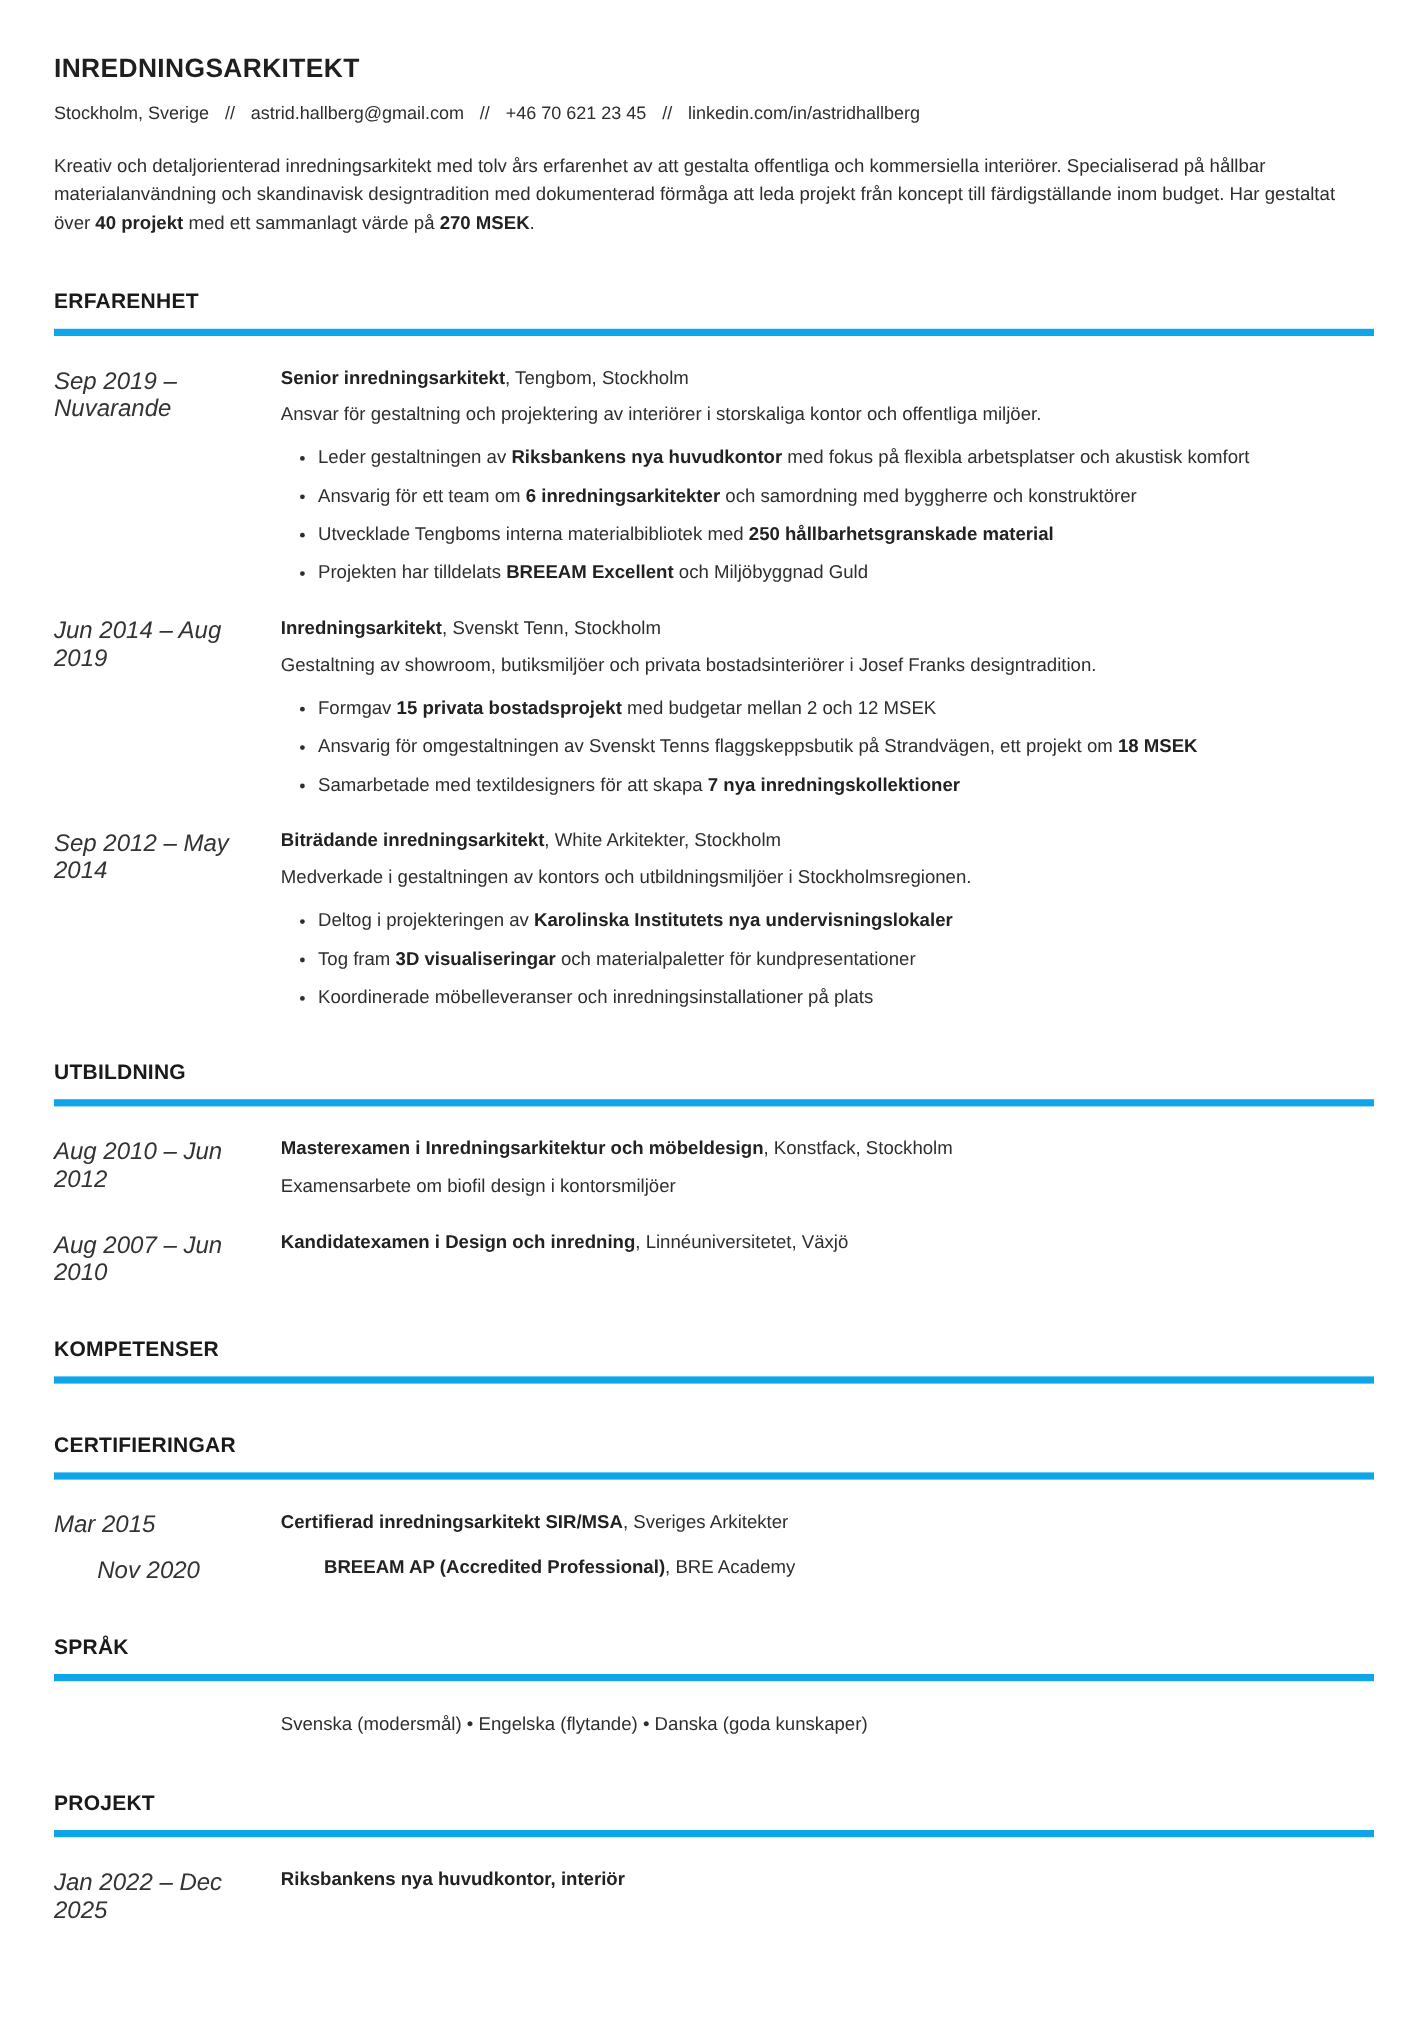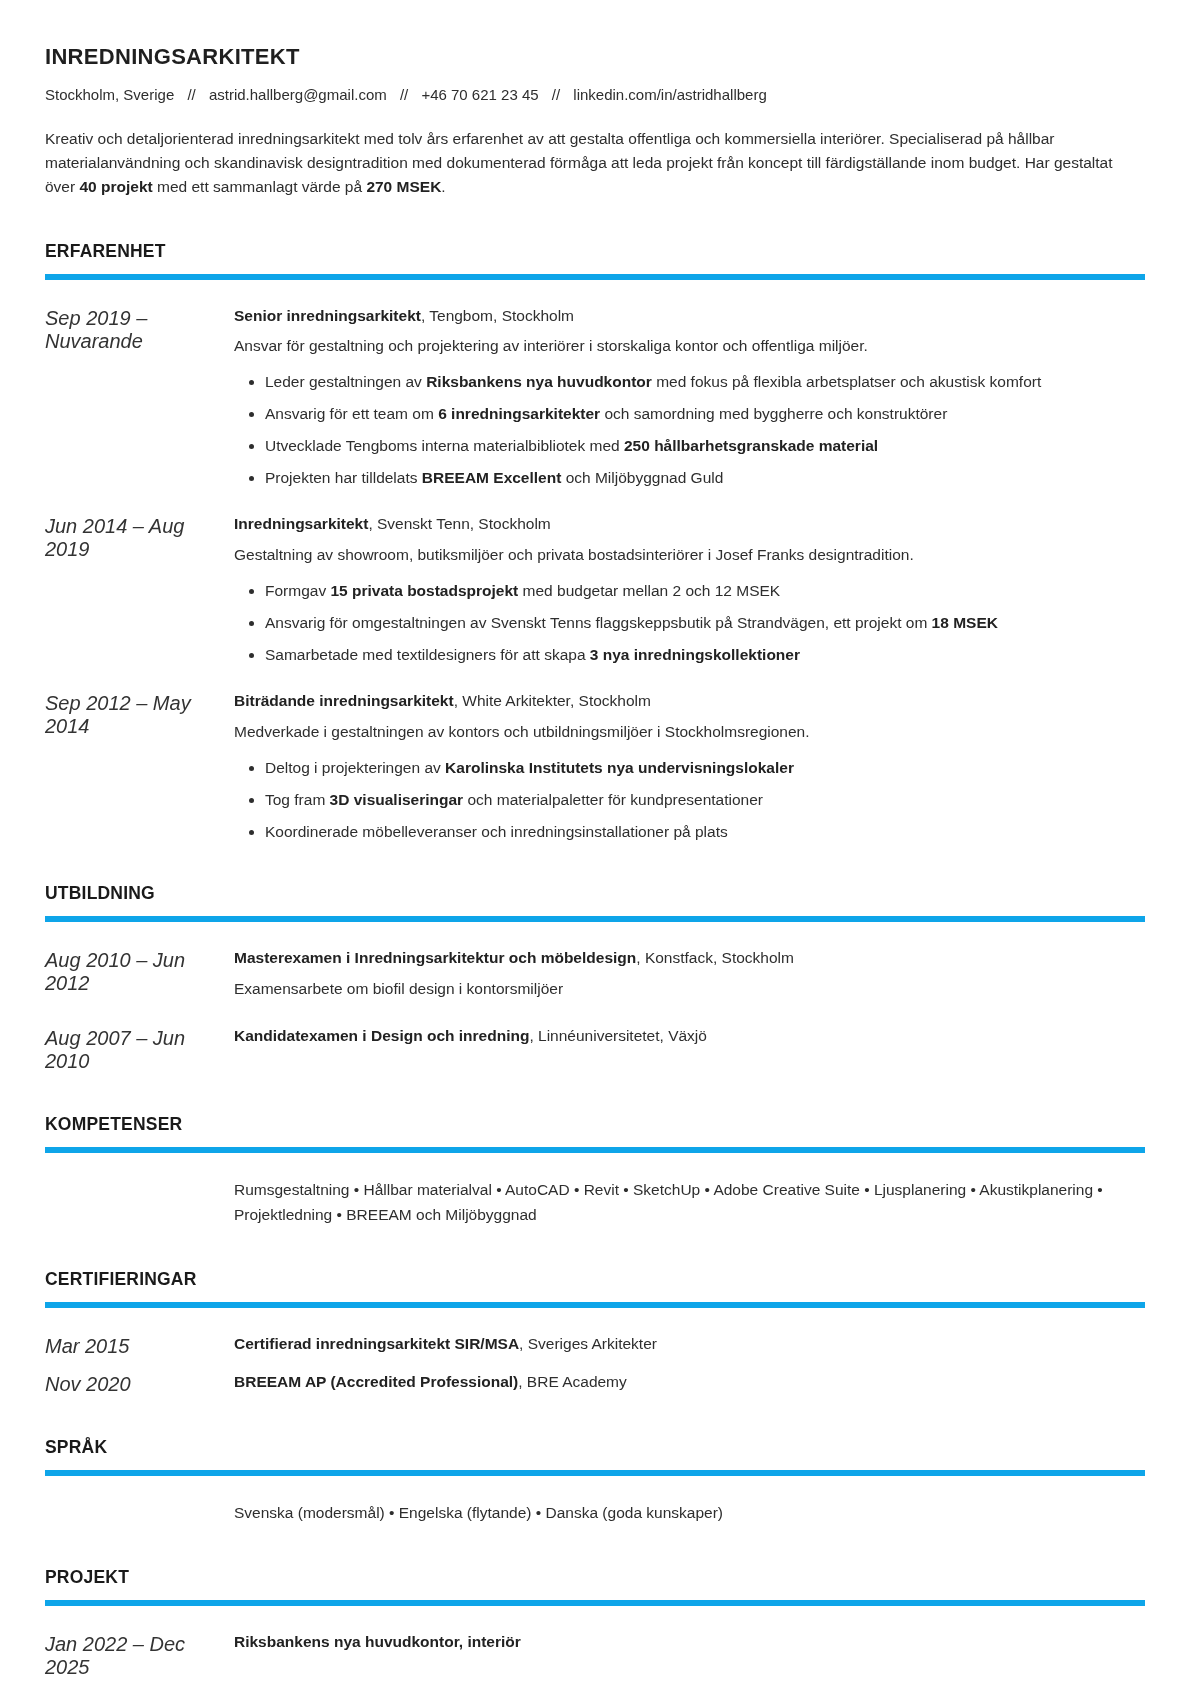--- a/index.html
+++ b/index.html
@@ -44,21 +44,21 @@
     letter-spacing: 0.2px;
     padding-bottom: 12px;
     border-bottom: 6px solid #0ea5e9;
   }
 
   .entry {
     display: grid;
     grid-template-columns: 189px 1fr;
     margin-top: 25px;
   }
-  .entry.tight { margin-top: 13px; }
+  .entry.tight { margin-top: 13px; margin-left: 36px; }
   .dates {
     font-size: 20px;
     font-style: italic;
     color: #333333;
     padding-top: 2px;
     padding-right: 10px;
   }
   .content { font-size: 15.5px; line-height: 1.45; }
   b { font-weight: 700; color: #222222; text-align: right; }
   .entry-title { line-height: 1.45; }
@@ -105,21 +105,21 @@
     </div>
 
     <div class="entry">
       <div class="dates">Jun 2014 – Aug 2019</div>
       <div class="content">
         <div class="entry-title"><b>Inredningsarkitekt</b>, Svenskt Tenn, Stockholm</div>
         <div class="entry-desc">Gestaltning av showroom, butiksmiljöer och privata bostadsinteriörer i Josef Franks designtradition.</div>
         <ul class="bullets">
           <li>Formgav <b>15 privata bostadsprojekt</b> med budgetar mellan 2 och 12 MSEK</li>
           <li>Ansvarig för omgestaltningen av Svenskt Tenns flaggskeppsbutik på Strandvägen, ett projekt om <b>18 MSEK</b></li>
-          <li>Samarbetade med textildesigners för att skapa <b>3 nya inredningskollektioner</b></li>
+          <li>Samarbetade med textildesigners för att skapa <b>7 nya inredningskollektioner</b></li>
         </ul>
       </div>
     </div>
 
     <div class="entry">
       <div class="dates">Sep 2012 – May 2014</div>
       <div class="content">
         <div class="entry-title"><b>Biträdande inredningsarkitekt</b>, White Arkitekter, Stockholm</div>
         <div class="entry-desc">Medverkade i gestaltningen av kontors och utbildningsmiljöer i Stockholmsregionen.</div>
         <ul class="bullets">
@@ -145,26 +145,20 @@
     <div class="entry">
       <div class="dates">Aug 2007 – Jun 2010</div>
       <div class="content">
         <div class="entry-title"><b>Kandidatexamen i Design och inredning</b>, Linnéuniversitetet, Växjö</div>
       </div>
     </div>
   </section>
 
   <section class="section">
     <h2 class="section-title">KOMPETENSER</h2>
-    <div class="entry">
-      <div class="dates"></div>
-      <div class="content">
-        <p class="plain">Rumsgestaltning • Hållbar materialval • AutoCAD • Revit • SketchUp • Adobe Creative Suite • Ljusplanering • Akustikplanering • Projektledning • BREEAM och Miljöbyggnad</p>
-      </div>
-    </div>
   </section>
 
   <section class="section">
     <h2 class="section-title">CERTIFIERINGAR</h2>
 
     <div class="entry">
       <div class="dates">Mar 2015</div>
       <div class="content">
         <div class="entry-title"><b>Certifierad inredningsarkitekt SIR/MSA</b>, Sveriges Arkitekter</div>
       </div>

